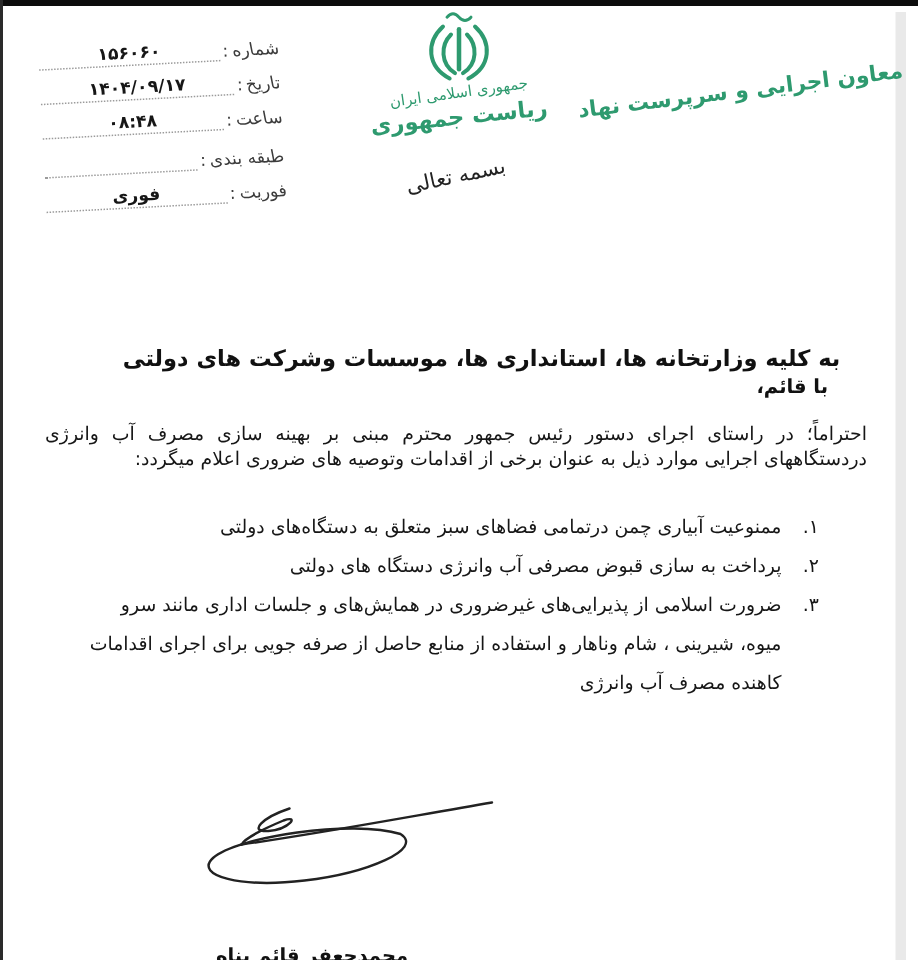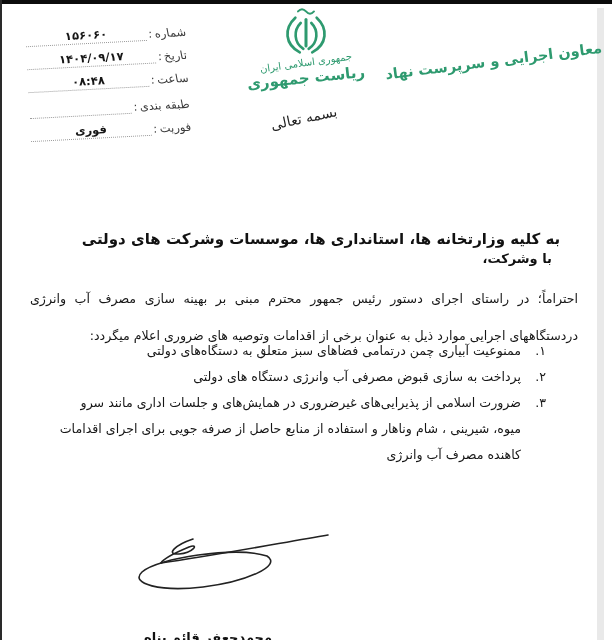--- a/index.html
+++ b/index.html
@@ -44,21 +44,21 @@
   .addressee {
     position:absolute; top:190px; left:60px; right:30px; direction:rtl;
     text-align:center; font-weight:bold; font-size:15px; color:#111;margin-top:40px;
   }
   .salam {
     position:absolute; top:251px; right:60px; direction:rtl;
     font-weight:bold; font-size:13px; color:#111;
   }
   .body-par {
     position:absolute; top:280px; right:34px; left:30px; direction:rtl;
-    font-size:12.6px; line-height:37px; text-align:justify; text-align-last:right; color:#161616;
+    font-size:12.6px; line-height:17px; text-align:justify; text-align-last:right; color:#161616;
   }
   .list { position:absolute; top:338px; right:66px; left:52px; direction:rtl; color:#161616; }
   .list-item { display:flex; gap:10px; font-size:12.6px; line-height:26px; }
   .list-num { min-width:15px; white-space:nowrap; }
   .list-text { flex:1; }
 
   .signature { position:absolute; top:526px; left:115px; }
   .signer-name {
     position:absolute; top:592px; left:118px; width:180px; text-align:center;
     direction:rtl; font-weight:bold; font-size:13px; color:#111;margin-top:38px;
@@ -115,21 +115,21 @@
     <div class="org1">جمهوری اسلامی ایران</div>
     <div class="org2">ریاست جمهوری</div>
   </div>
 
   <div class="title-right">معاون اجرایی و سرپرست نهاد</div>
 
   <div class="besmele">بسمه تعالی</div>
 
   <div class="addressee">به کلیه وزارتخانه ها، استانداری ها، موسسات وشرکت های دولتی</div>
 
-  <div class="salam">با وشرکت،</div>
+  <div class="salam">با قائم،</div>
 
   <div class="body-par">احتراماً؛ در راستای اجرای دستور رئیس جمهور محترم مبنی بر بهینه سازی مصرف آب وانرژی دردستگاههای اجرایی موارد ذیل به عنوان برخی از اقدامات وتوصیه های ضروری اعلام میگردد:</div>
 
   <div class="list">
     <div class="list-item">
       <span class="list-num">۱.</span>
       <span class="list-text">ممنوعیت آبیاری چمن درتمامی فضاهای سبز متعلق به دستگاه‌های دولتی</span>
     </div>
     <div class="list-item">
       <span class="list-num">۲.</span>

